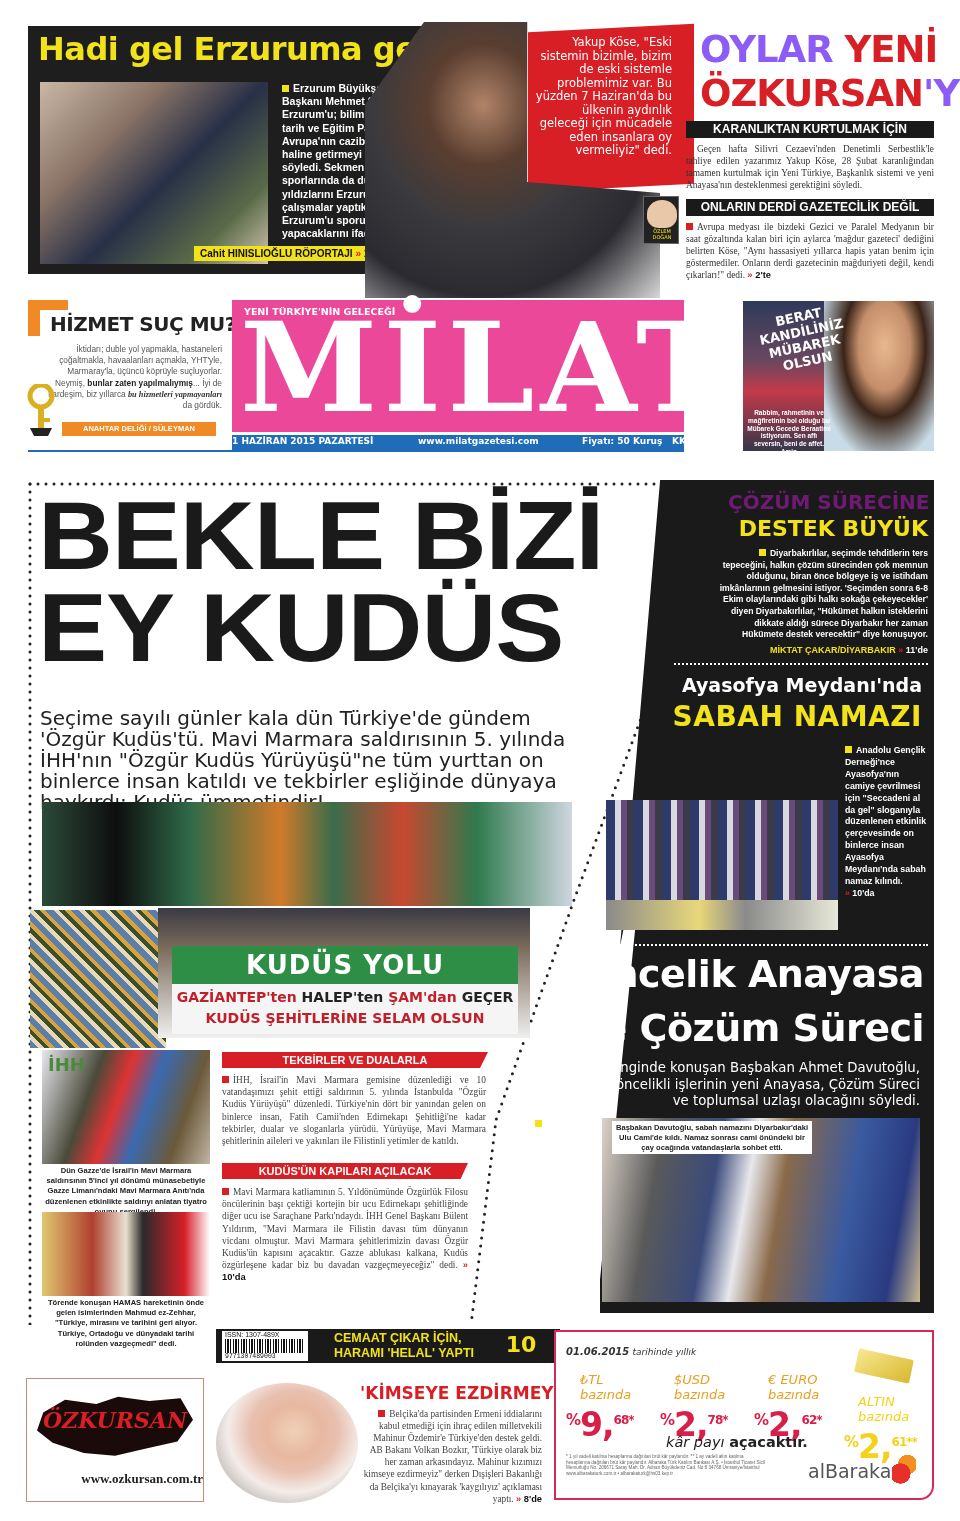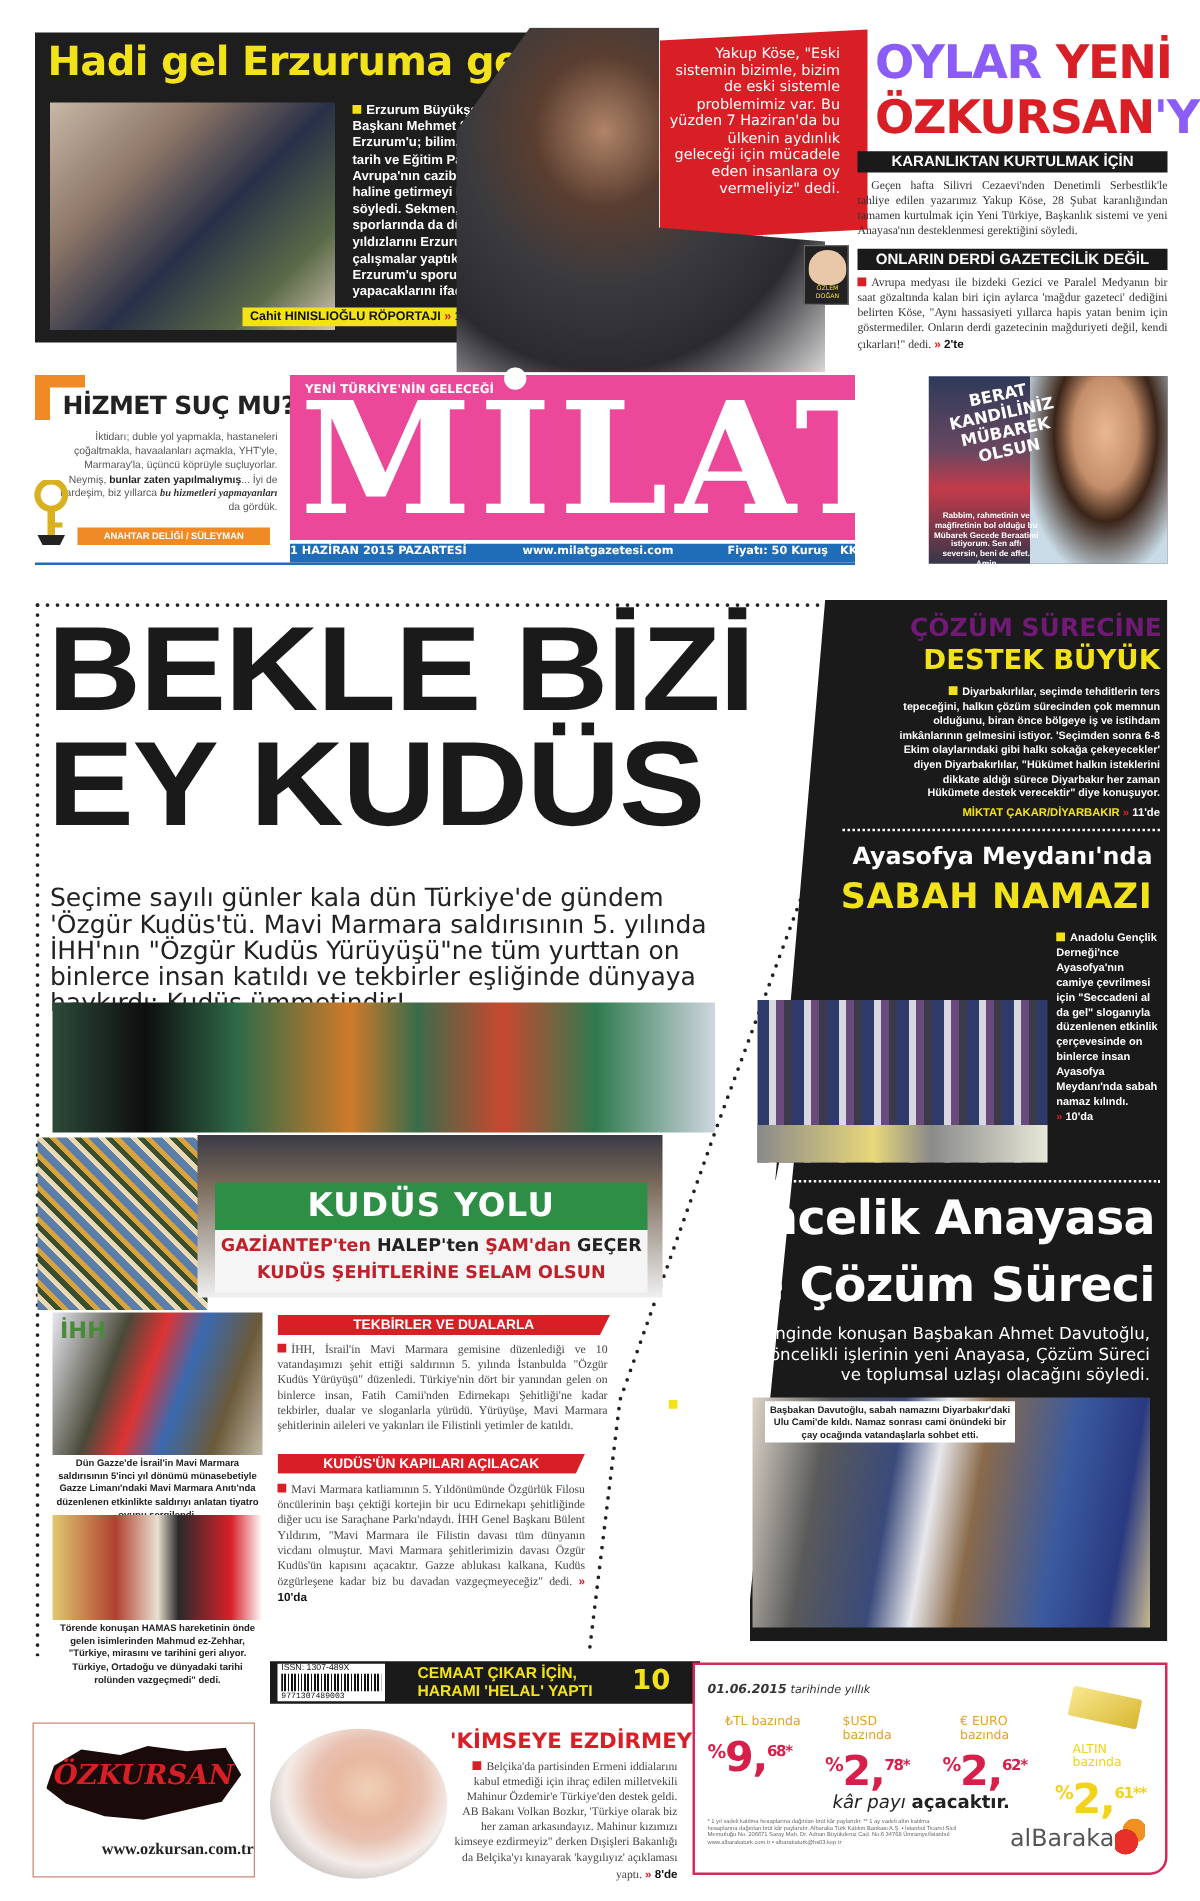--- a/index.html
+++ b/index.html
@@ -123,21 +123,21 @@
 
 #mahinur{left:216px;top:1383px;width:142px;height:120px;border-radius:50%;background:radial-gradient(ellipse at 55% 40%,#f0d0b8 0%,#e8b8a0 25%,#e8c0b0 40%,#f4ece8 60%,#888 100%)}
 #kim-title{left:360px;top:1383px;width:184px;text-align:right;font-size:17px;color:#d81f26;font-weight:bold;font-family:"DejaVu Sans",sans-serif;white-space:nowrap}
 #kim-text{left:362px;top:1408px;width:180px;font-size:9.3px;line-height:12.1px;color:#444;text-align:right;font-family:"Liberation Serif",serif}
 
 #alb{left:554px;top:1330px;width:380px;height:170px;border:2px solid #d42a5a;border-radius:0 0 14px 0;background:#fff}
 #alb-date{left:10px;top:14px;font-size:10px;color:#333;font-family:"DejaVu Sans",sans-serif}
 #alb-date b{font-style:italic}
 #alb-date i{font-size:9px}
 .rate{position:absolute;top:40px;width:80px}
-.rate .lbl{font-size:10px;color:#e8a020;font-family:"DejaVu Sans",sans-serif;margin-left:14px}
+.rate .lbl{font-size:13px;font-style:italic;color:#e8a020;font-family:"DejaVu Sans",sans-serif;margin-left:14px}
 .rate .val{font-size:33px;font-weight:bold;color:#d81f4a;font-family:"DejaVu Sans",sans-serif;letter-spacing:-1px;line-height:36px;white-space:nowrap}
 .rate .val small{font-size:15px;vertical-align:top}
 .rate .val sup{font-size:12px}
 #rate-gold .val{color:#f2d21a}
 #rate-gold .lbl{color:#f2d21a}
 #gold-bar{left:300px;top:22px;width:56px;height:24px;background:linear-gradient(135deg,#f8e890,#d8b830);transform:rotate(12deg);border-radius:2px}
 #alb-slogan{left:110px;top:102px;font-size:14.5px;color:#222;font-style:italic;font-family:"DejaVu Sans",sans-serif}
 #alb-slogan b{font-style:normal}
 #alb-fine{left:10px;top:122px;width:200px;font-size:4.6px;line-height:5.6px;color:#666;font-family:"Liberation Sans",sans-serif}
 #alb-logo{left:252px;top:128px;font-size:19px;color:#555;font-family:"DejaVu Sans",sans-serif}

